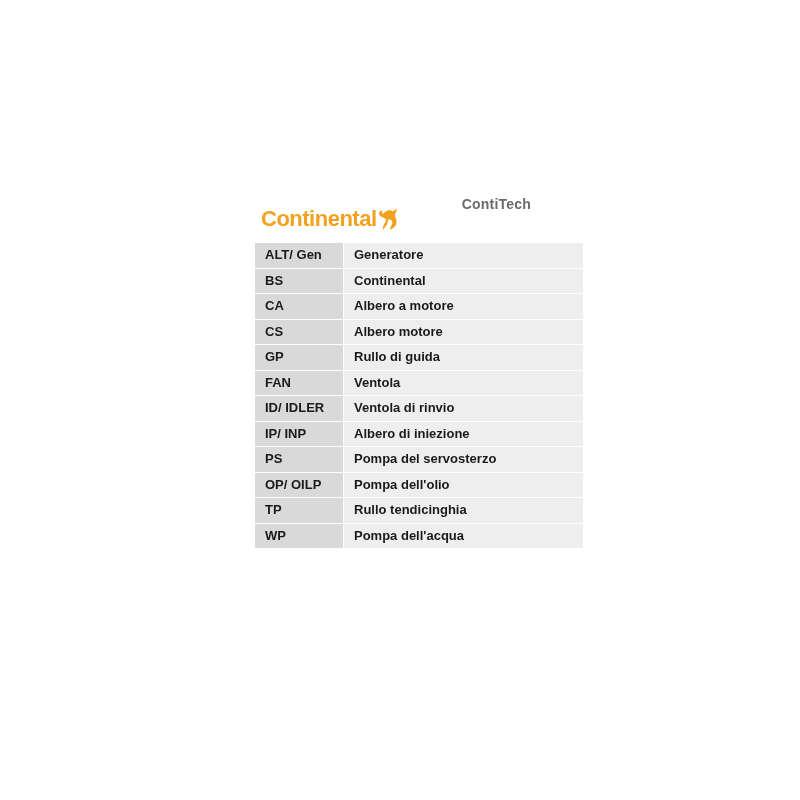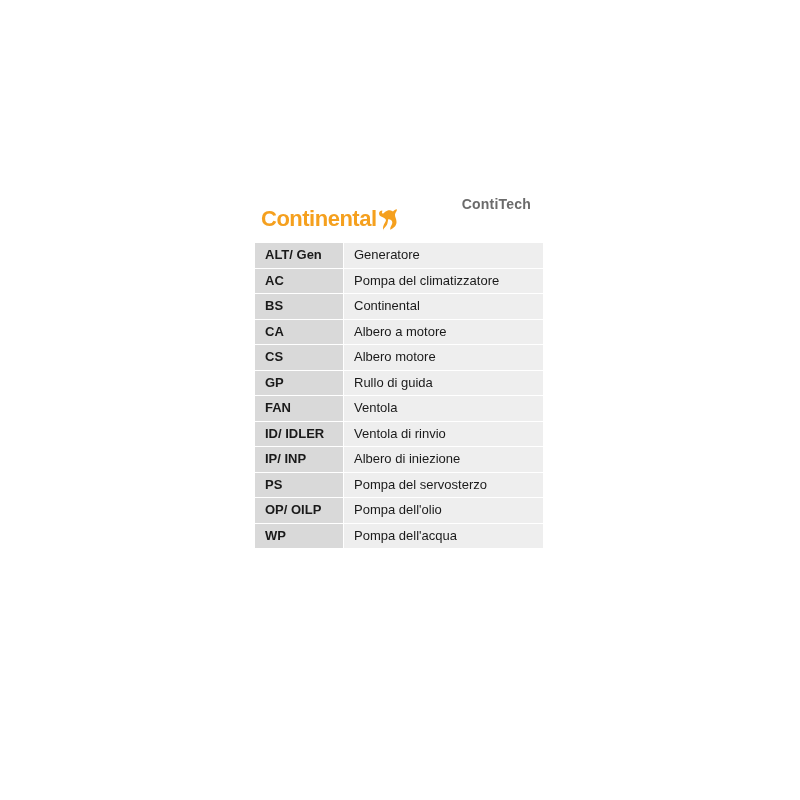--- a/index.html
+++ b/index.html
@@ -55,21 +55,21 @@
   .brand-sub {
     margin-left: auto;
     font-size: 14px;
     font-weight: bold;
     color: #6b6b6b;
     letter-spacing: 0.2px;
     padding-right: 4px;
   }
   table.legend {
     border-collapse: collapse;
-    width: 288px;
+    width: 328px;
     table-layout: fixed;
   }
   table.legend tr {
     height: 25.5px;
   }
   table.legend td {
     border-top: 1px solid #ffffff;
     border-bottom: 1px solid #ffffff;
     padding: 0 0 0 10px;
     font-size: 13px;
@@ -79,21 +79,21 @@
   td.code {
     width: 78px;
     background: #d9d9d9;
     font-weight: bold;
     color: #1a1a1a;
     border-right: 1px solid #ffffff;
   }
   td.desc {
     background: #eeeeee;
     color: #1a1a1a;
-    font-weight: normal;
+    font-weight: bold;
     padding-left: 9px;
     margin-left: 40px;
   }
 </style>
 </head>
 <body>
 
 <div class="page">
   <div class="legend-card">
 
@@ -107,24 +107,20 @@
         </span>
       </div>
       <span class="brand-sub">ContiTech</span>
     </div>
 
     <table class="legend">
       <tbody>
         <tr>
           <td class="code">ALT/ Gen</td>
           <td class="desc">Generatore</td>
-        </tr>
-        <tr>
-          <td class="code">AC</td>
-          <td class="desc">Pompa del climatizzatore</td>
         </tr>
         <tr>
           <td class="code">BS</td>
           <td class="desc">Continental</td>
         </tr>
         <tr>
           <td class="code">CA</td>
           <td class="desc">Albero a motore</td>
         </tr>
         <tr>
@@ -149,20 +145,24 @@
         </tr>
         <tr>
           <td class="code">PS</td>
           <td class="desc">Pompa del servosterzo</td>
         </tr>
         <tr>
           <td class="code">OP/ OILP</td>
           <td class="desc">Pompa dell'olio</td>
         </tr>
         <tr>
+          <td class="code">TP</td>
+          <td class="desc">Rullo tendicinghia</td>
+        </tr>
+        <tr>
           <td class="code">WP</td>
           <td class="desc">Pompa dell'acqua</td>
         </tr>
       </tbody>
     </table>
 
   </div>
 </div>
 
 </body></html>

